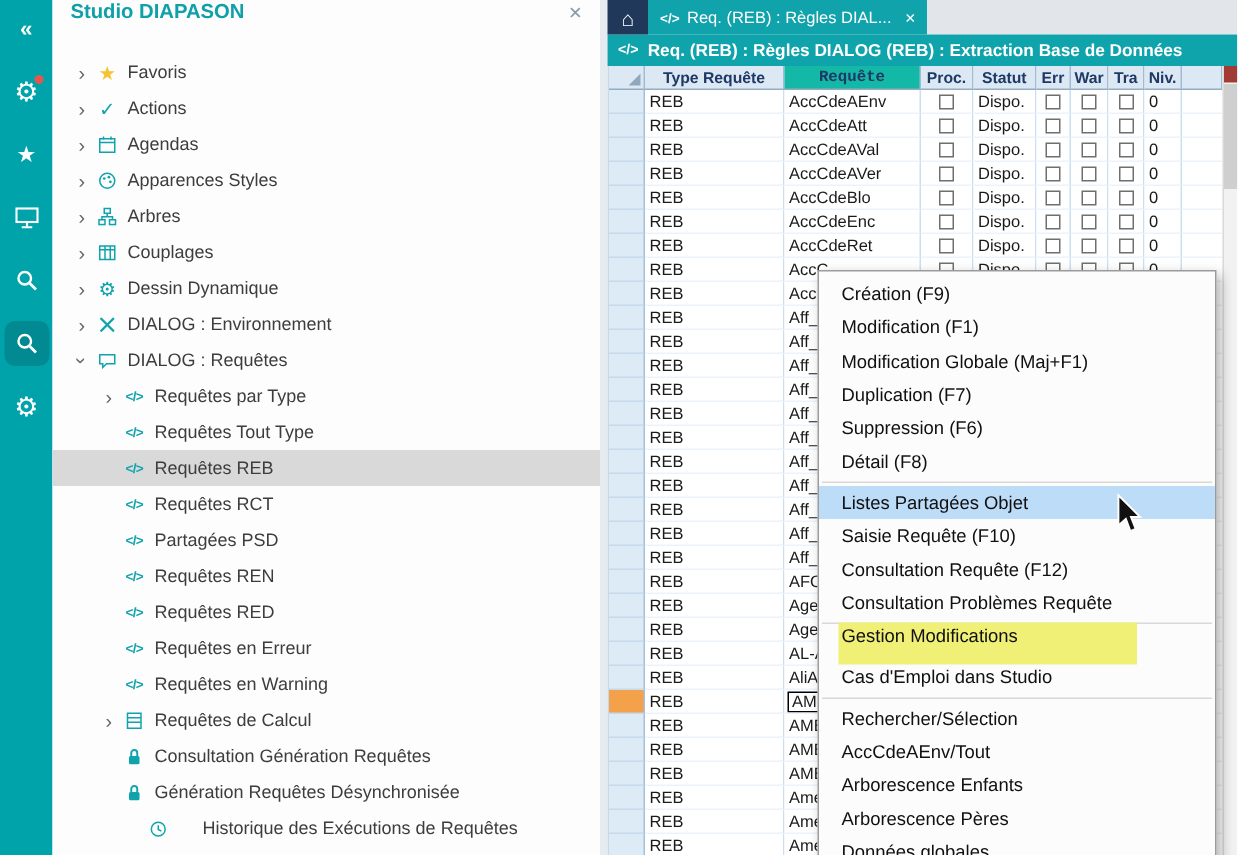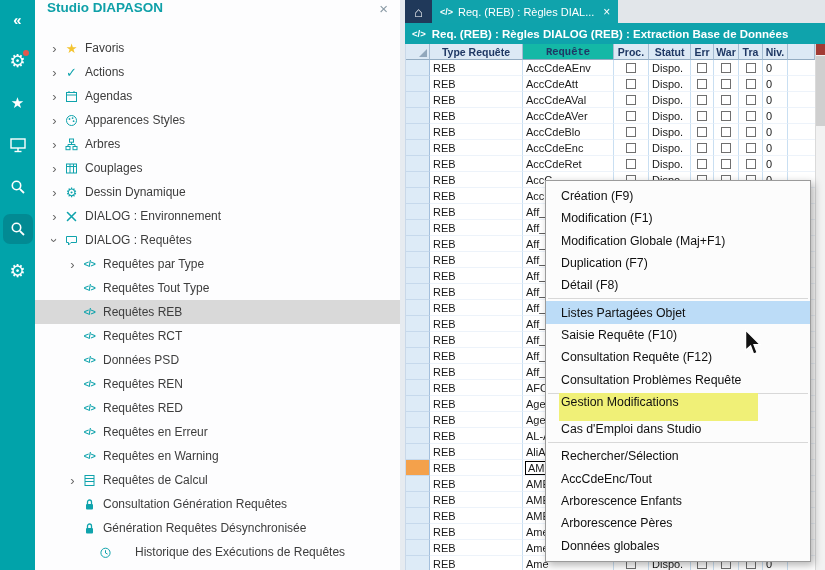--- a/index.html
+++ b/index.html
@@ -243,21 +243,21 @@
           <span class="ticon">
             <span class="ti-code">&lt;/&gt;</span>
           </span>
           <span class="tlabel">Requêtes RCT</span>
         </div>
         <div class="tree-item" style="padding-left: 30px;">
           <span class="chev"></span>
           <span class="ticon">
             <span class="ti-code">&lt;/&gt;</span>
           </span>
-          <span class="tlabel">Données PSD</span>
+          <span class="tlabel">Partagées PSD</span>
         </div>
         <div class="tree-item" style="padding-left: 30px;">
           <span class="chev"></span>
           <span class="ticon">
             <span class="ti-code">&lt;/&gt;</span>
           </span>
           <span class="tlabel">Requêtes REN</span>
         </div>
         <div class="tree-item" style="padding-left: 30px;">
           <span class="chev"></span>
@@ -1007,34 +1007,35 @@
       <div class="vs-red"></div>
       <div class="vs-thumb"></div>
     </div>
   </div>
 
   <div class="ctx" id="ctx">
       <div class="ctx-item">Création (F9)</div>
       <div class="ctx-item">Modification (F1)</div>
       <div class="ctx-item">Modification Globale (Maj+F1)</div>
       <div class="ctx-item">Duplication (F7)</div>
+      <div class="ctx-item">Suppression (F6)</div>
       <div class="ctx-item">Détail (F8)</div>
       <div class="ctx-sep"></div>
       <div class="ctx-item hover">Listes Partagées Objet</div>
       <div class="ctx-item">Saisie Requête (F10)</div>
       <div class="ctx-item">Consultation Requête (F12)</div>
       <div class="ctx-item">Consultation Problèmes Requête</div>
       <div class="ctx-sep"></div>
       <div class="ctx-item">
         <span class="mark">Gestion Modifications</span>
       </div>
       <div class="ctx-item">Cas d'Emploi dans Studio</div>
       <div class="ctx-sep"></div>
       <div class="ctx-item">Rechercher/Sélection</div>
-      <div class="ctx-item">AccCdeEnc/Tout</div>
+      <div class="ctx-item">AccCdeAEnv/Tout</div>
       <div class="ctx-item">Arborescence Enfants</div>
       <div class="ctx-item">Arborescence Pères</div>
       <div class="ctx-item">Données globales</div>
     </div>
 
   <svg class="cursor" width="18" height="27" viewBox="0 0 12 19">
     <path d="M0.8 0.8 L0.8 15 L4.3 11.9 L6.4 17.6 L8.9 16.6 L6.7 11 L11 11 Z" fill="#111" stroke="#fff" stroke-width="0.9"></path>
   </svg>
 
 </div>

